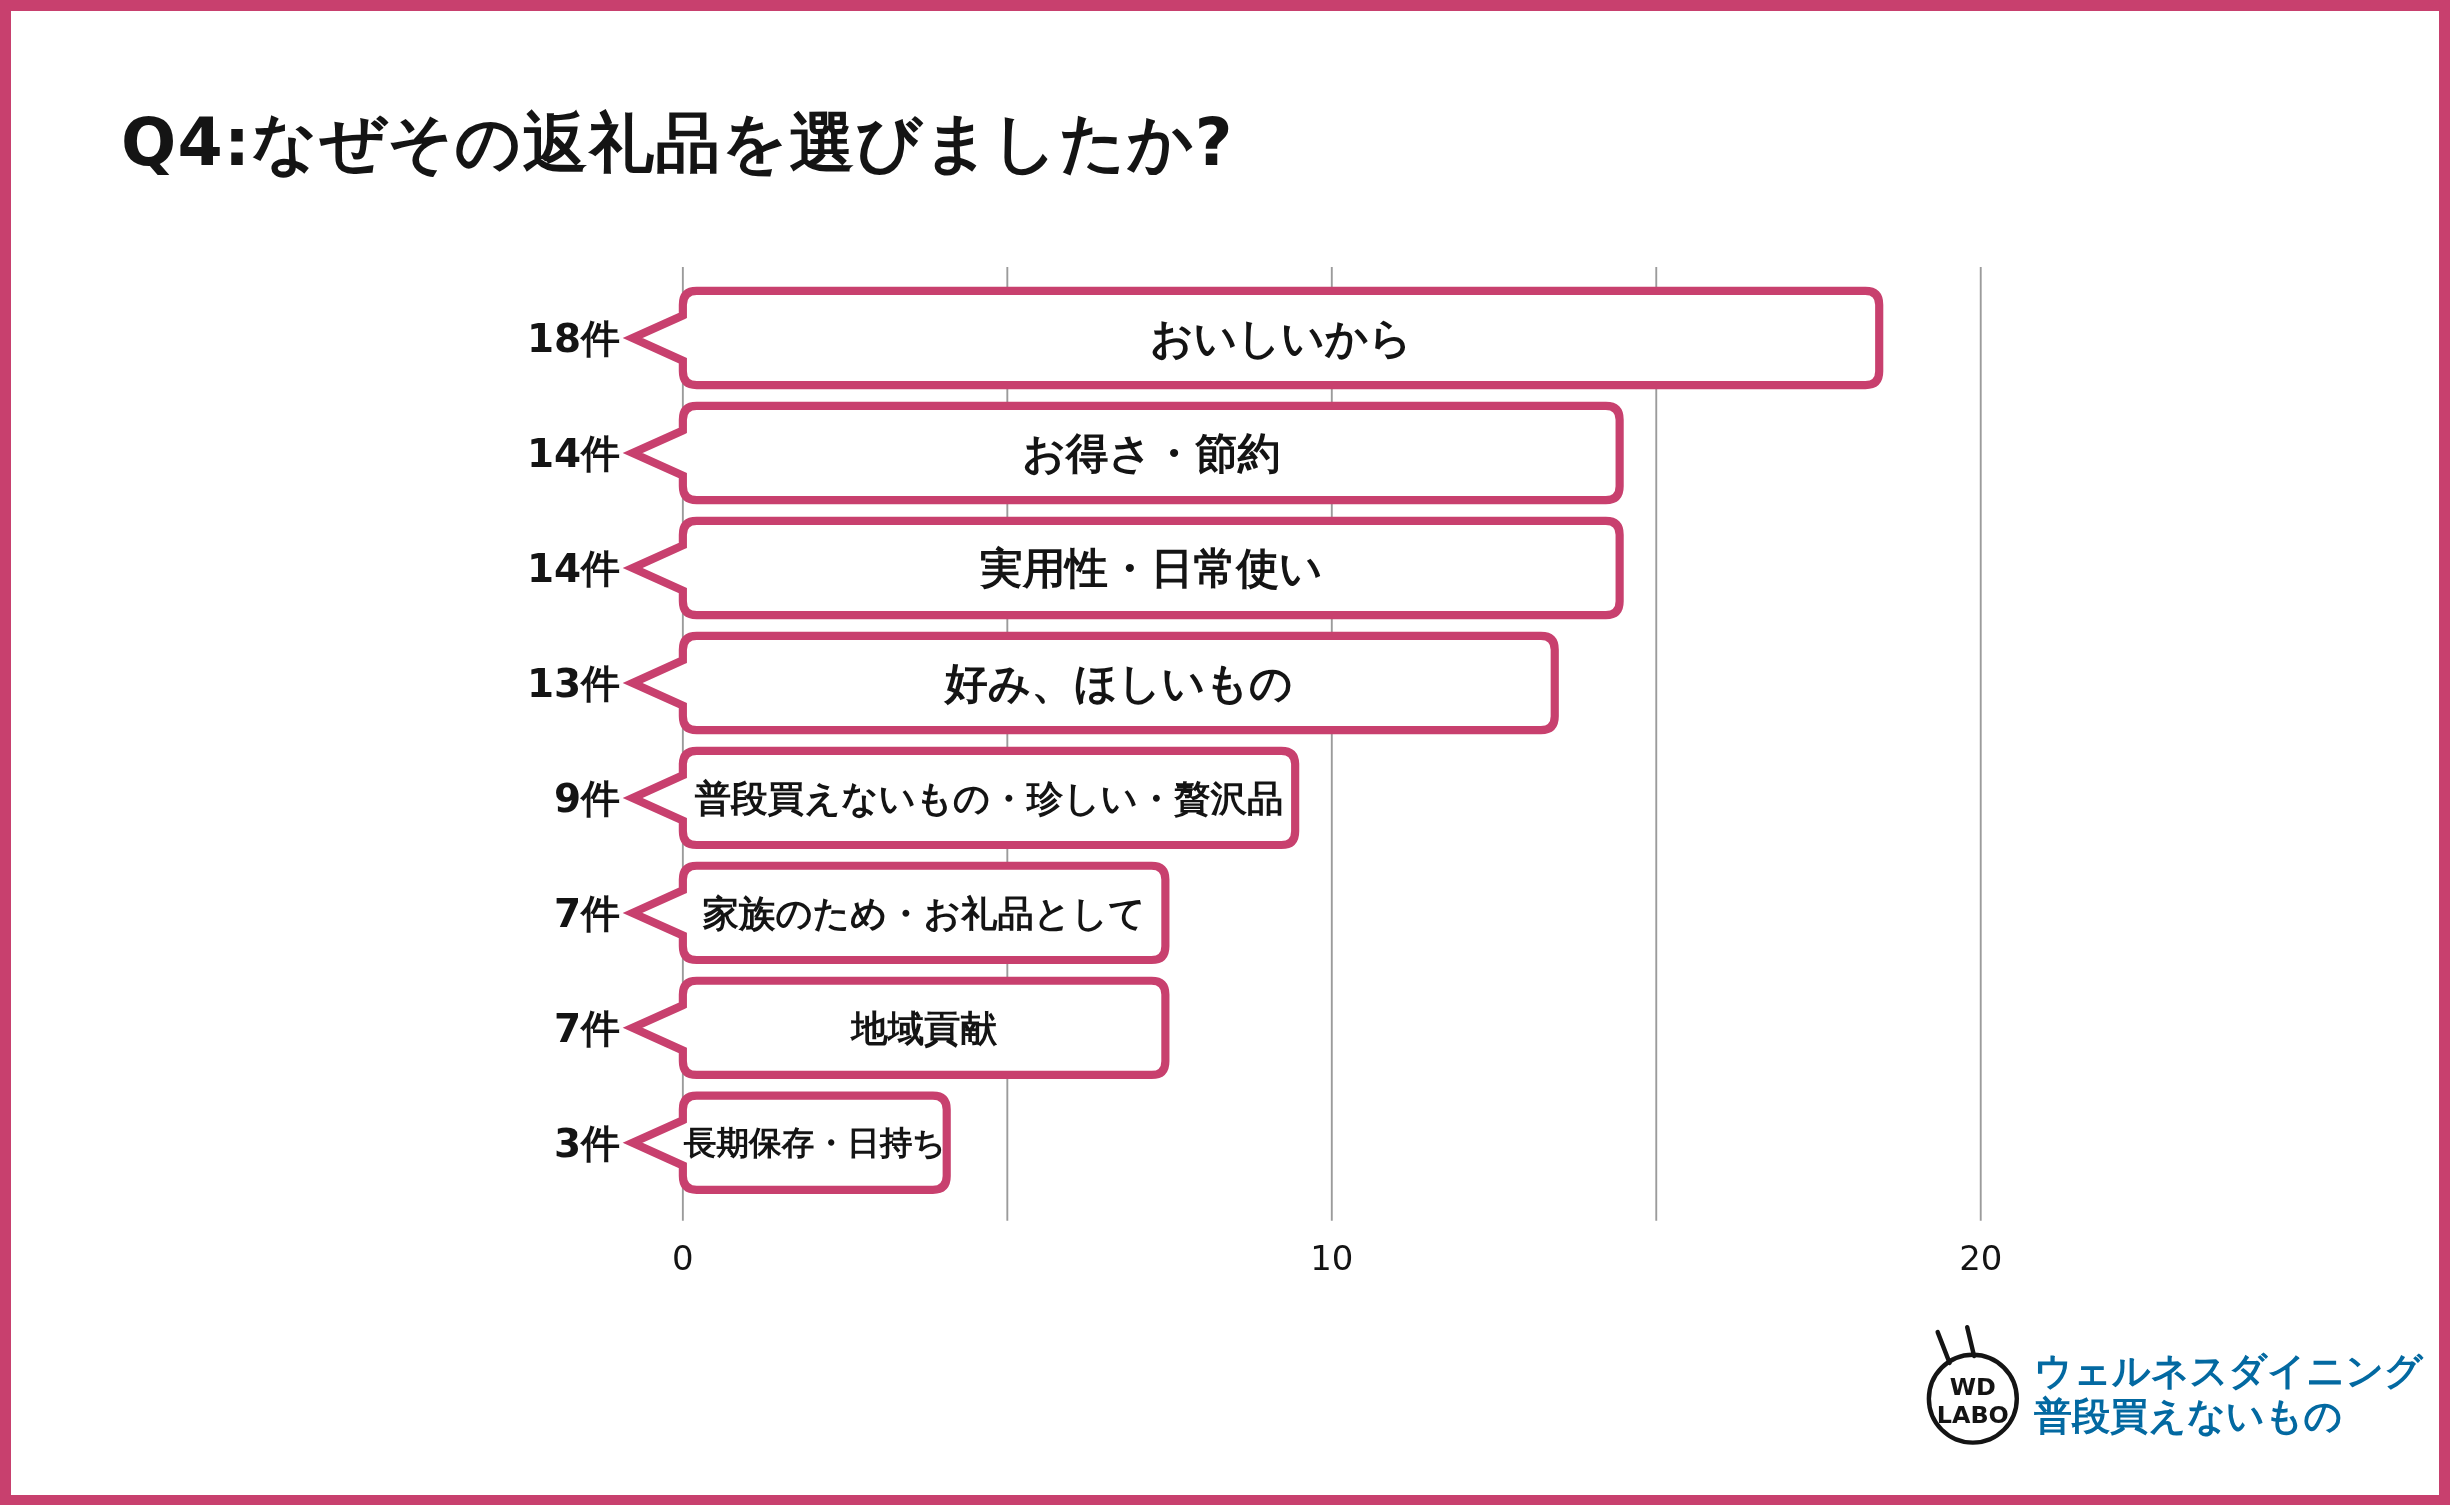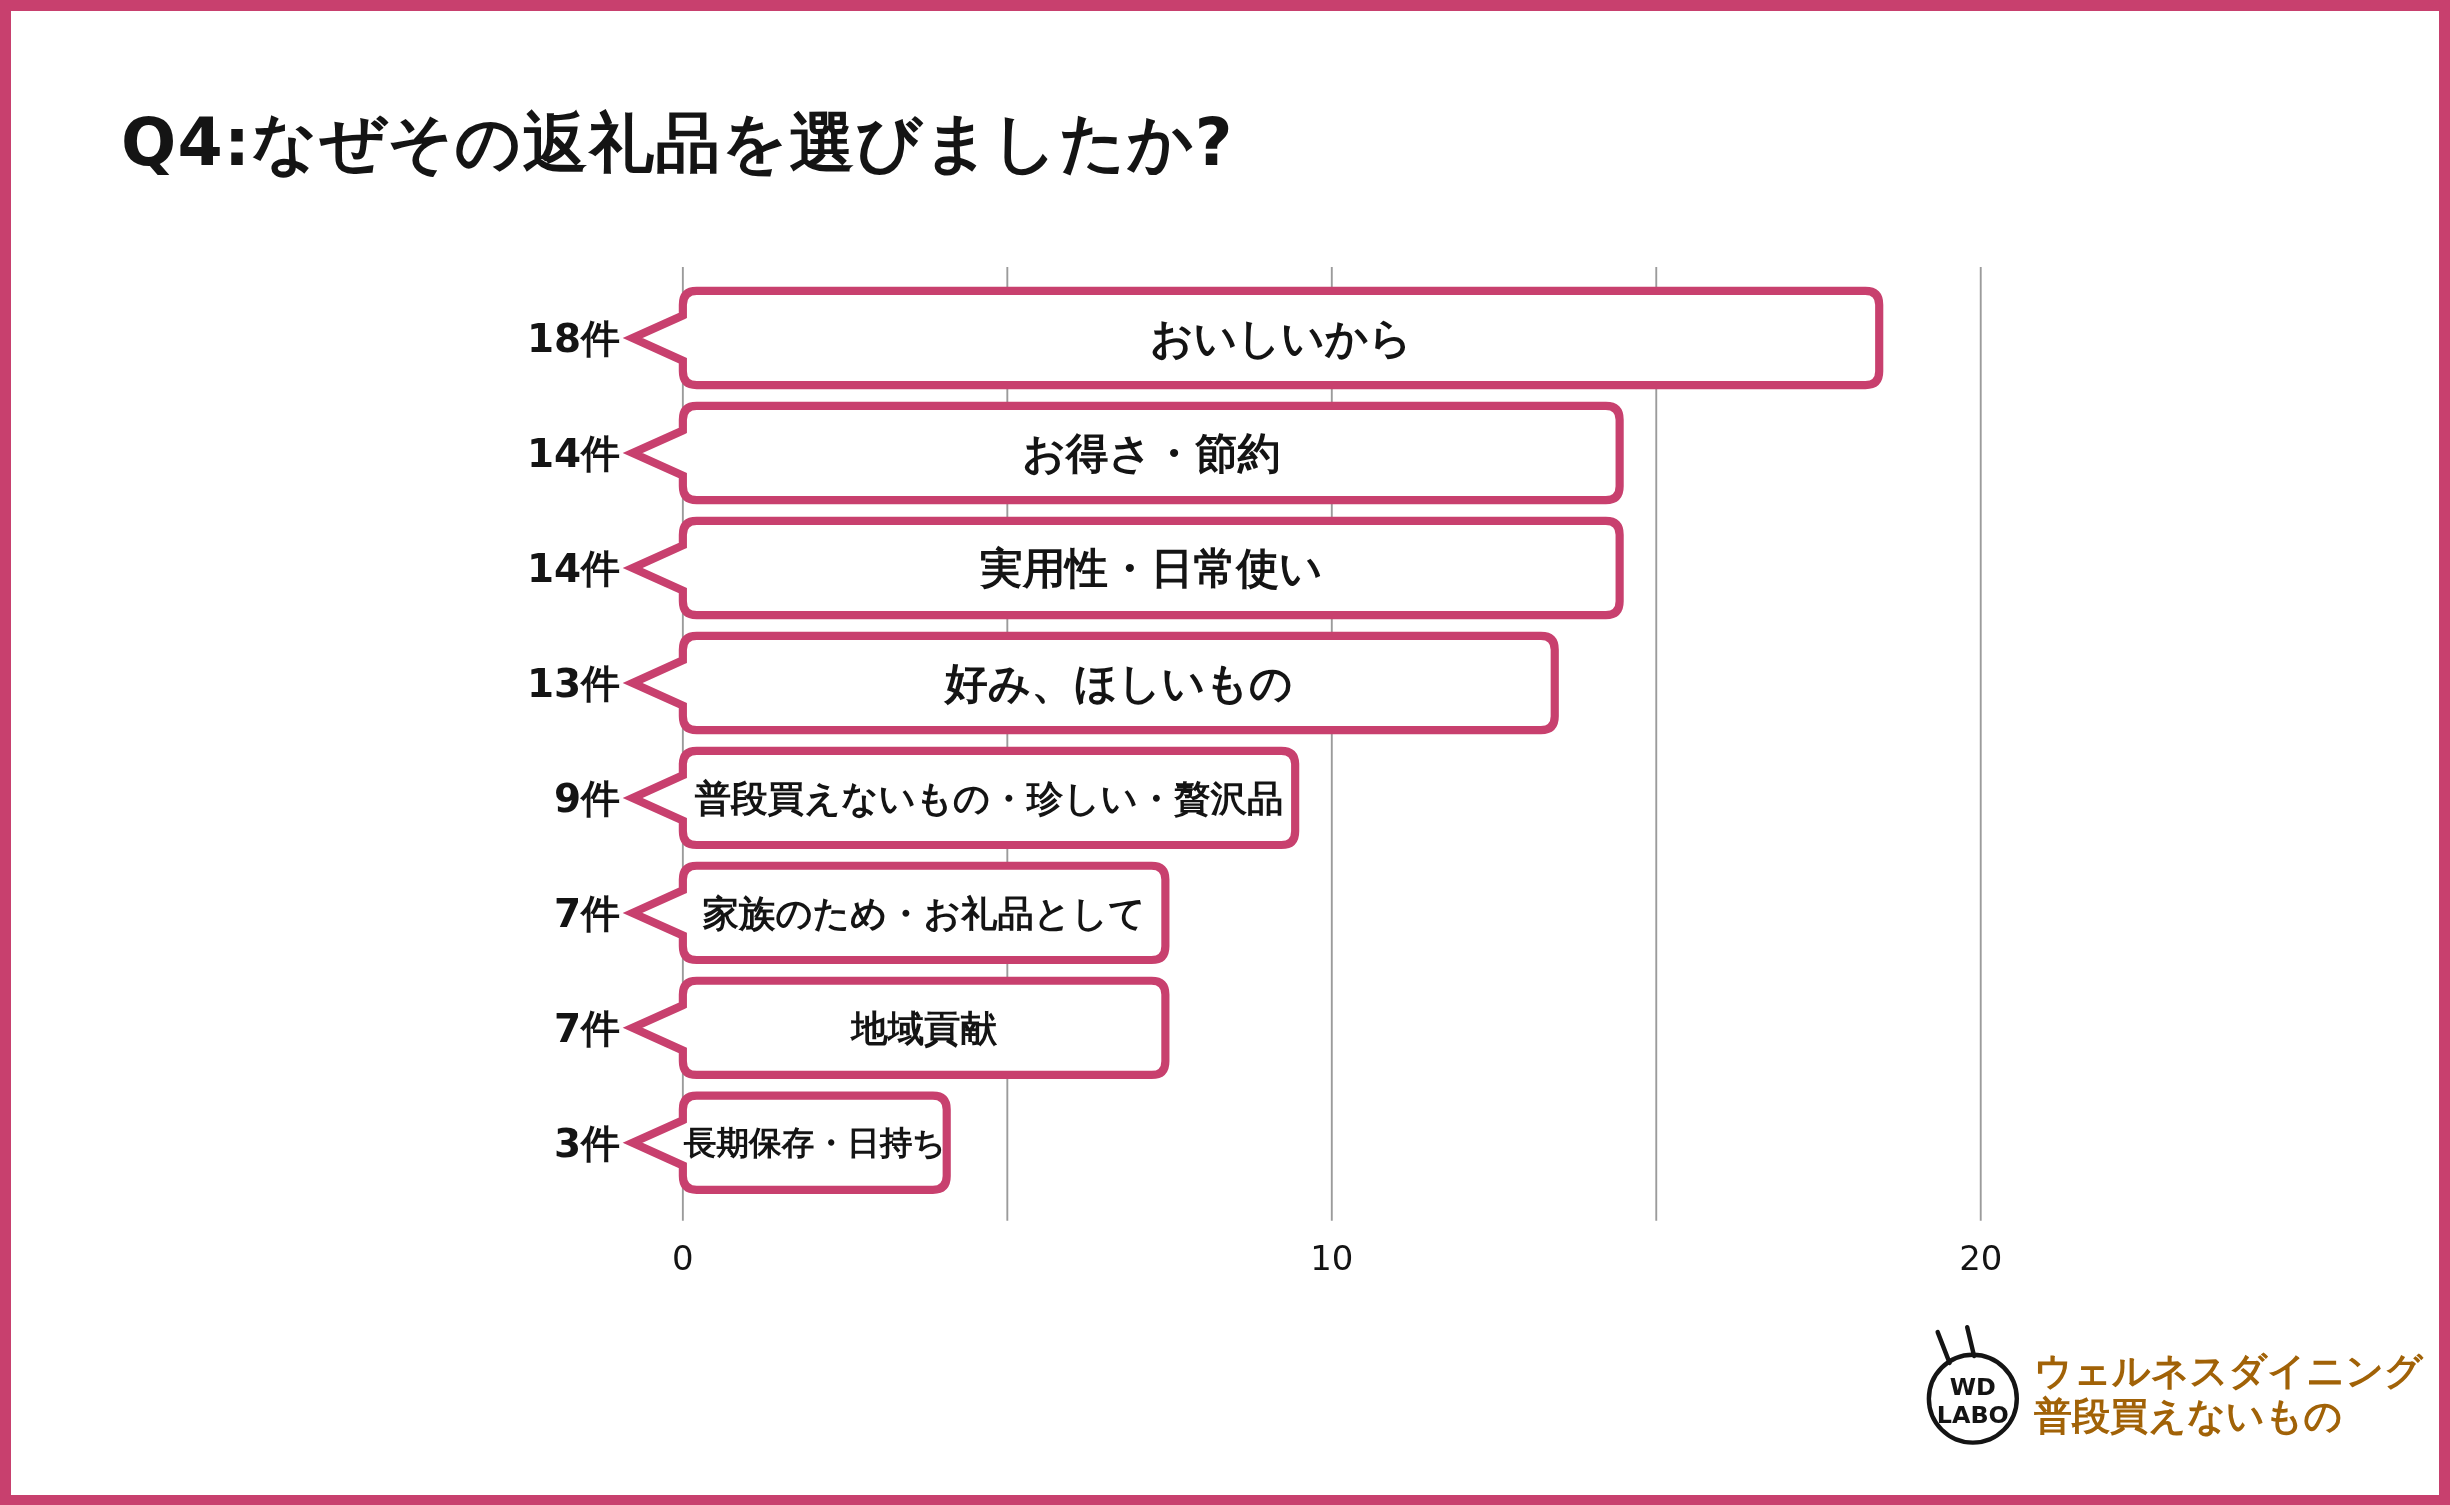--- a/index.html
+++ b/index.html
@@ -2,21 +2,21 @@
 <html style="font-size:10px"><head>
 <meta charset="utf-8">
 <style>
   html,body{margin:0;padding:0;background:#ffffff;}
   body{width:2450px;height:1506px;font-family:"DejaVu Sans","Liberation Sans",sans-serif;}
   .canvas{position:relative;width:2450px;height:1506px;background:#ffffff;overflow:hidden;}
   .frame{position:absolute;inset:0;border:11.3px solid #c8406e;pointer-events:none;z-index:30;}
   .title{position:absolute;left:121px;top:99px;margin:0;font-size:65px;font-weight:700;color:#141414;letter-spacing:1.3px;white-space:nowrap;z-index:5;}
   #chart-svg{position:absolute;left:0;top:0;z-index:2;}
   .flask{position:absolute;left:1915px;top:1302px;z-index:5;}
-  .brand{position:absolute;left:2034px;top:1349px;font-size:38px;font-weight:700;color:#a16207;line-height:45px;white-space:nowrap;z-index:5;}
+  .brand{position:absolute;left:2034px;top:1349px;font-size:38px;font-weight:700;color:#0369a1;line-height:45px;white-space:nowrap;z-index:5;}
 </style>
 </head>
 <body>
 
 <div class="canvas">
   <div class="frame"></div>
 
   <h1 class="title">Q4:なぜその返礼品を選びましたか?</h1>
 
   <svg id="chart-svg" width="2450" height="1506" viewBox="0 0 3900 2397">

